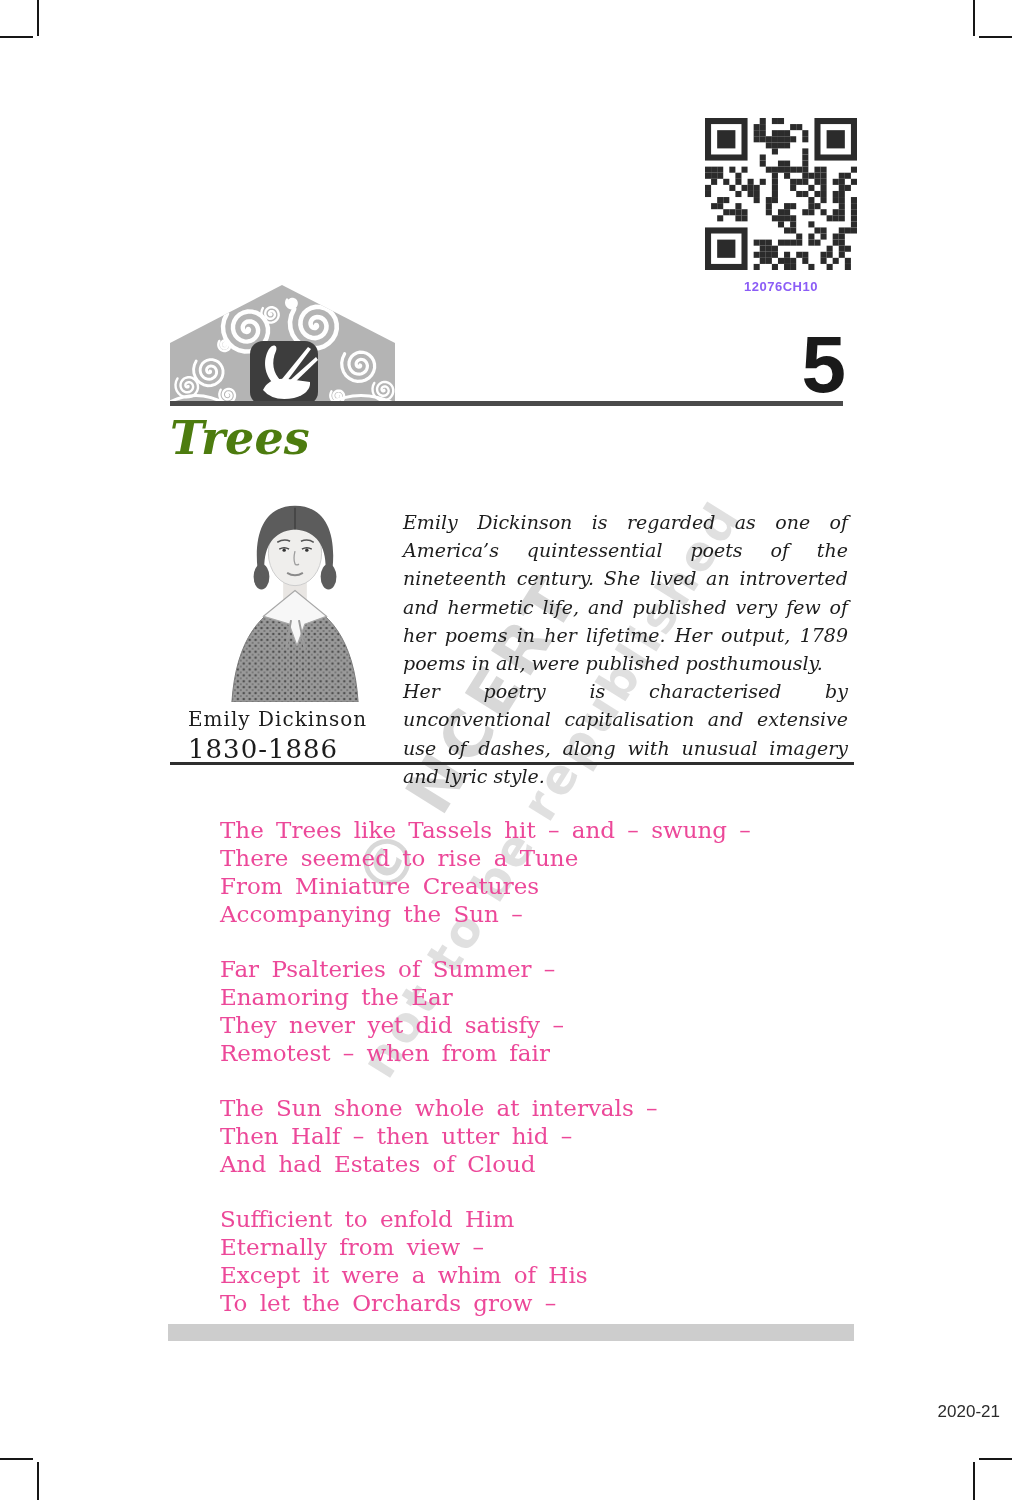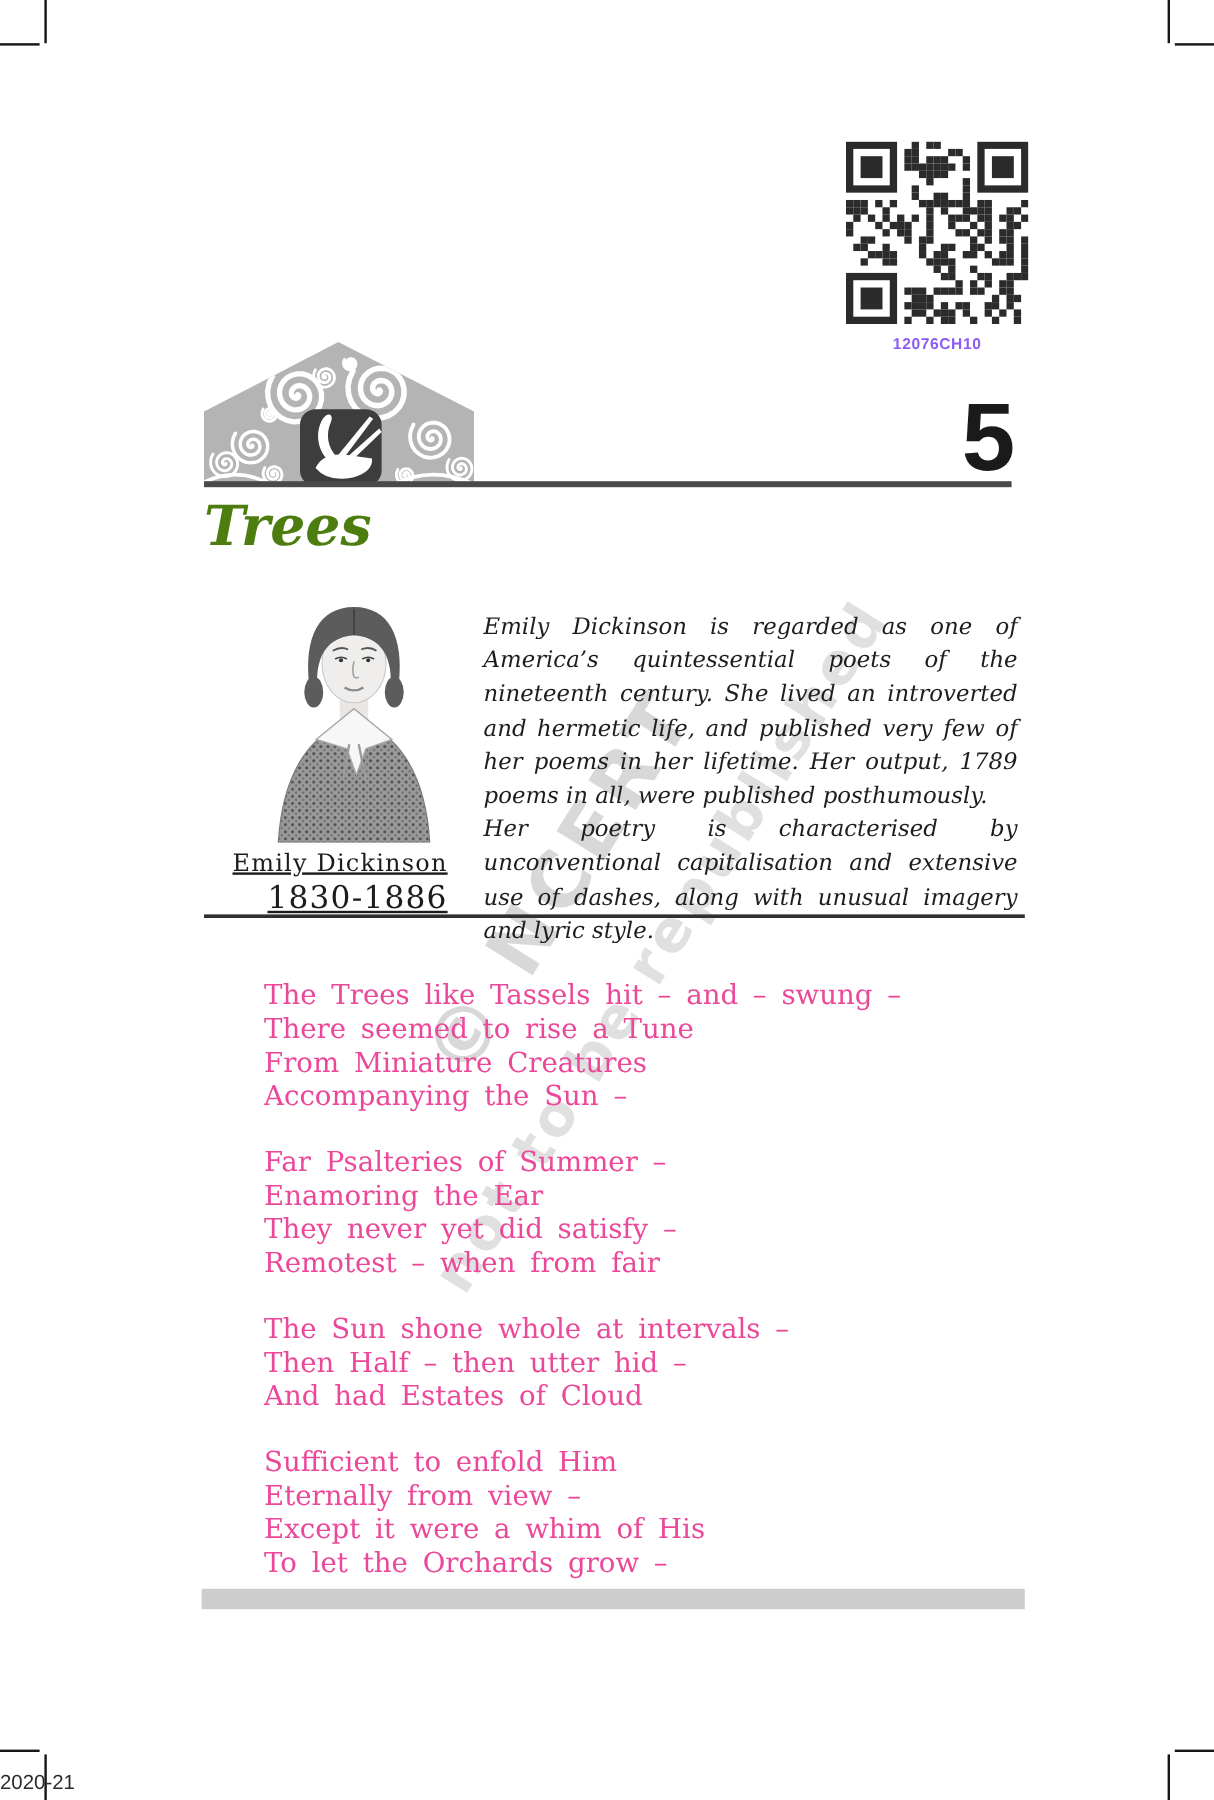--- a/index.html
+++ b/index.html
@@ -31,35 +31,35 @@
   
   .ornament{left:170px;top:283px;}
   .header-rule{left:170px;top:401px;width:673px;height:5px;background:#4a4a4a;}
   .chapter-number{left:770px;top:326px;width:76px;text-align:right;
     font-family:"Liberation Sans",sans-serif;font-size:80px;font-weight:700;
     line-height:78px;color:#1a1a1a;}
   .chapter-title{left:170px;top:412px;font-style:italic;font-weight:bold;
     font-size:46px;line-height:52px;color:#4d7c0f;}
   
   .portrait{left:217px;top:490px;}
-  .author-caption{left:188px;top:707px;width:185px;text-align:right;text-decoration:underline;}
+  .author-caption{left:188px;top:707px;width:185px;text-align:left;}
   .author-name{font-size:20px;letter-spacing:1px;}
   .author-years{font-size:26px;letter-spacing:1px;margin-top:3px;}
   
   .intro{left:403px;top:508px;width:445px;font-style:italic;font-size:19px;
          line-height:28.2px;text-align:justify;color:#1d1d1d;}
   .intro p{margin:0;}
   .intro-divider{left:170px;top:762px;width:684px;height:3px;background:#2f2f2f;}
   
   .poem{left:220px;top:784px;font-size:23px;line-height:28px;word-spacing:5px;color:#ec4899;margin-top:32px;}
   .stanza{margin:0 0 27px 0;}
   .poem-line{white-space:nowrap;}
   
   .bottom-bar{left:168px;top:1324px;width:686px;height:17px;background:#cdcdcd;}
-  .footer-year{left:0;top:1476px;width:1000px;text-align:left;
+  .footer-year{left:0;top:1402px;width:1000px;text-align:right;
     font-family:"Liberation Sans",sans-serif;font-size:17px;color:#2b2b2b;}
 </style>
 </head>
 <body>
 
 <div class="page">
 
   <div class="crop" style="left:37px;top:0;width:2px;height:36px"></div>
   <div class="crop" style="left:0;top:36px;width:33px;height:2px"></div>
   <div class="crop" style="left:973px;top:0;width:2px;height:36px"></div>

